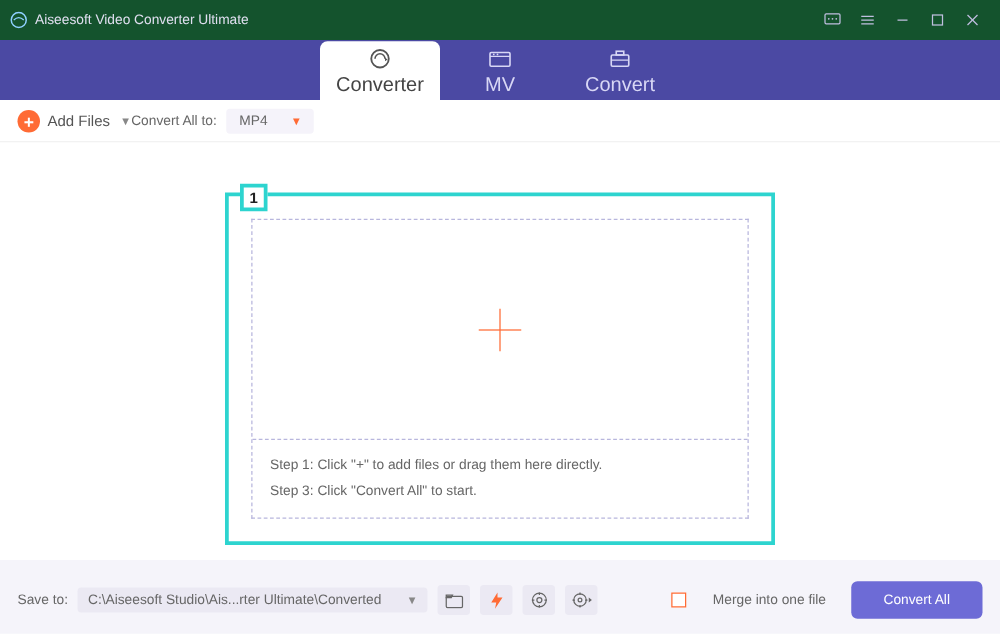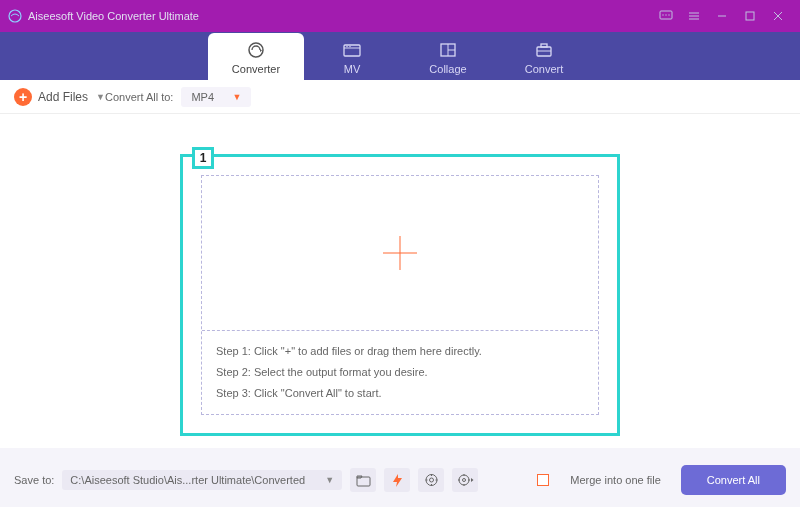--- a/index.html
+++ b/index.html
@@ -1,22 +1,22 @@
 <!DOCTYPE html>
 <html><head>
 <meta charset="utf-8">
 <style>
 *{box-sizing:border-box;margin:0;padding:0;font-family:"Segoe UI",Arial,sans-serif}
 body{width:800px;height:507px;background:#fff;overflow:hidden}
-.titlebar{height:18px;background:#a21caf;display:flex;align-items:center;padding:16px 8px;color:#e0dff0;font-size:11px}
+.titlebar{height:18px;background:#14532d;display:flex;align-items:center;padding:16px 8px;color:#e0dff0;font-size:11px}
 .titlebar .logo{width:14px;height:14px;margin-right:6px;display:flex;align-items:center;justify-content:center}
 .titlebar .spacer{flex:1}
 .titlebar .win-btn{width:28px;height:27px;display:flex;align-items:center;justify-content:center;color:#c0bfe0;cursor:pointer}
 .tabbar{height:48px;background:#4b49a3;display:flex;justify-content:center;align-items:flex-end;padding:0 20px}
-.tab{width:96px;height:47px;display:flex;flex-direction:column;align-items:center;justify-content:center;color:#d8d7f5;font-size:11px;cursor:pointer}
+.tab{width:96px;height:47px;display:flex;flex-direction:column;align-items:center;justify-content:center;color:#d8d7f5;font-size:16px;cursor:pointer}
 .tab.active{background:#fff;color:#444;border-radius:6px 6px 0 0}
 .tab .ticon{width:22px;height:22px;margin-bottom:2px;display:flex;align-items:center;justify-content:center}
 .toolbar{height:34px;background:#fff;display:flex;align-items:center;padding:0 14px;font-size:12px;color:#555;border-bottom:1px solid #eee}
 .add-files{display:flex;align-items:center;gap:6px;cursor:pointer}
 .plus-circ{width:18px;height:18px;border-radius:50%;background:#ff6b35;color:#fff;display:flex;align-items:center;justify-content:center;font-size:14px;font-weight:bold;line-height:1}
 .chevdown{font-size:9px;color:#888;margin-left:2px}
 .toolbar .center{flex:1;display:flex;justify-content:center;gap:12px}
 .seg{padding:4px 14px;border-radius:12px;font-size:11px;color:#666;cursor:pointer}
 .seg.active{background:#edeaf7;color:#555}
 .right-tools{display:flex;align-items:center;gap:8px;font-size:11px;color:#666}
@@ -105,30 +105,20 @@
           <line x1="3" y1="9" x2="19" y2="9" stroke="currentColor"></line>
           <circle cx="6" cy="7.5" r="0.7" fill="currentColor"></circle>
           <circle cx="9" cy="7.5" r="0.7" fill="currentColor"></circle>
         </svg>
       </span>
     <span>MV</span>
   </div>
   <div class="tab">
     <span class="ticon">
         <svg width="22" height="22" viewBox="0 0 22 22">
-          <rect x="4" y="5" width="14" height="12" fill="none" stroke="currentColor" stroke-width="1.3"></rect>
-          <line x1="11" y1="5" x2="11" y2="17" stroke="currentColor"></line>
-          <line x1="11" y1="11" x2="18" y2="11" stroke="currentColor"></line>
-        </svg>
-      </span>
-    <span>Collage</span>
-  </div>
-  <div class="tab">
-    <span class="ticon">
-        <svg width="22" height="22" viewBox="0 0 22 22">
           <rect x="4" y="8" width="14" height="9" rx="1" fill="none" stroke="currentColor" stroke-width="1.3"></rect>
           <rect x="8" y="5" width="6" height="3" fill="none" stroke="currentColor" stroke-width="1.3"></rect>
           <line x1="4" y1="12" x2="18" y2="12" stroke="currentColor"></line>
         </svg>
       </span>
     <span>Convert</span>
   </div>
 </div>
 
 <div class="toolbar">
@@ -148,21 +138,20 @@
 
 <div class="workspace">
   <div class="marker">1</div>
   <div class="drop-outer">
     <div class="drop-inner">
       <div class="drop-top">
         <div class="plus-big"></div>
       </div>
       <div class="steps">
         <div>Step 1: Click "+" to add files or drag them here directly.</div>
-        <div>Step 2: Select the output format you desire.</div>
         <div>Step 3: Click "Convert All" to start.</div>
       </div>
     </div>
   </div>
 </div>
 
 <div class="footer">
   <span>Save to:</span>
   <div class="path-box">
     <span>C:\Aiseesoft Studio\Ais...rter Ultimate\Converted</span>

